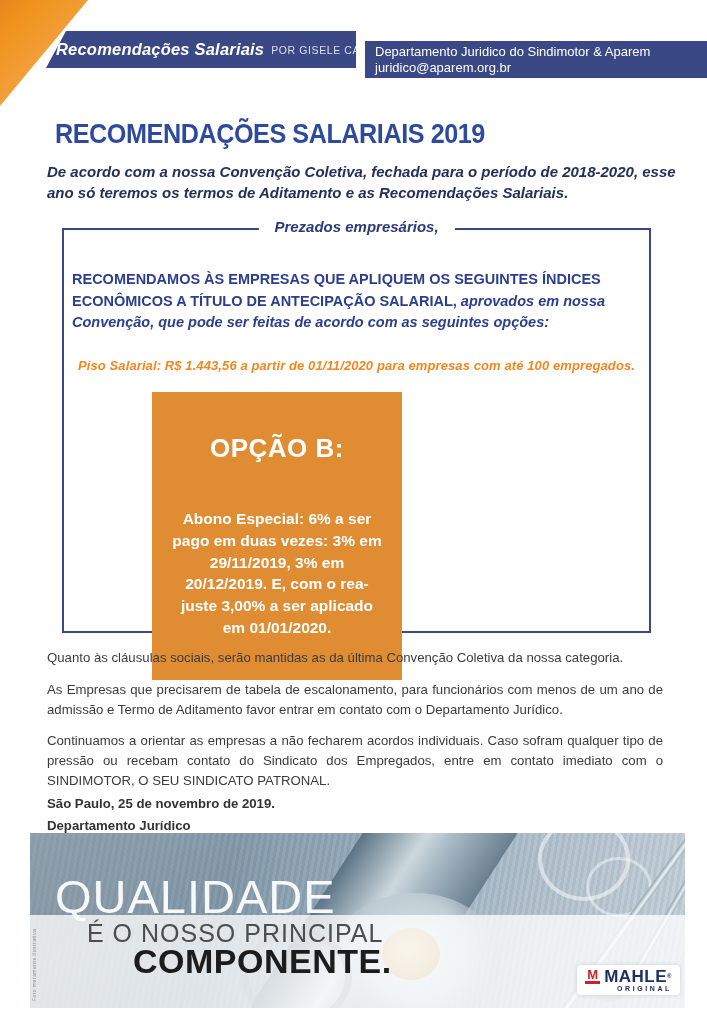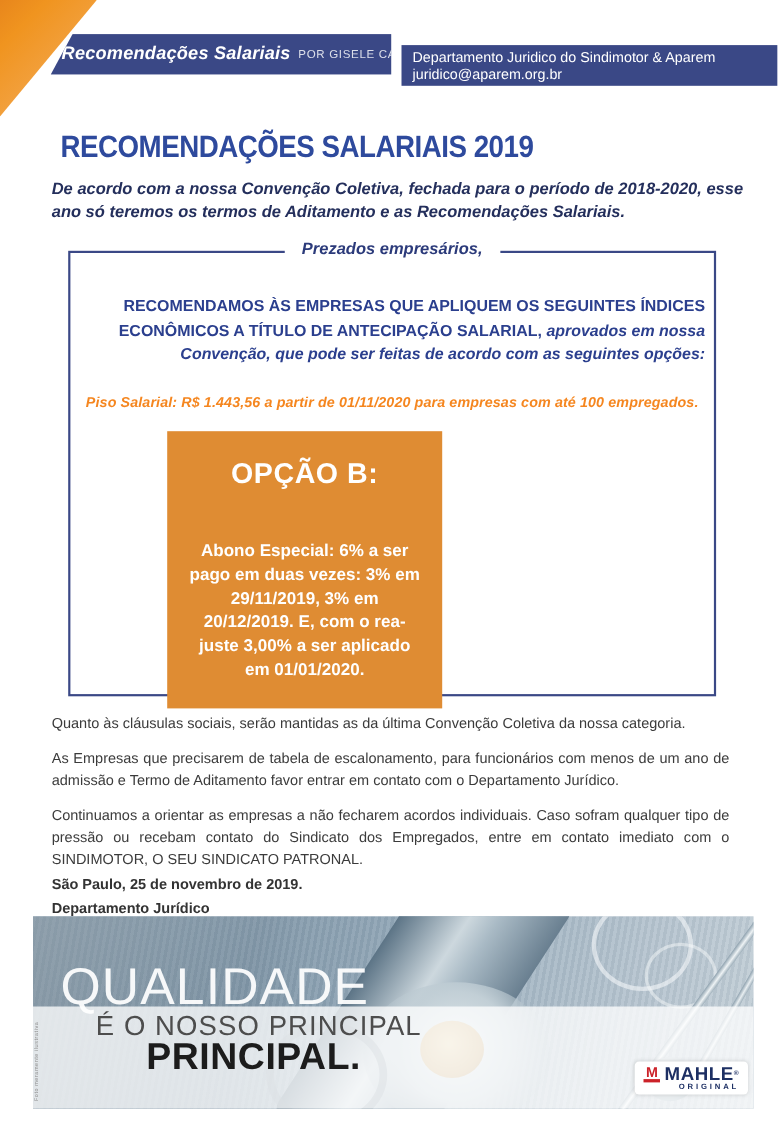--- a/index.html
+++ b/index.html
@@ -28,28 +28,28 @@
   
   .doc-title{position:absolute;left:55px;top:118px;font-size:28px;font-weight:bold;color:var(--title_blue);
     letter-spacing:-.5px;transform:scaleX(.9);transform-origin:left;white-space:nowrap;}
   .intro{position:absolute;left:47px;top:162px;width:636px;font-size:15px;font-weight:bold;font-style:italic;
     color:var(--intro_navy);line-height:1.38;white-space:pre-line;}
 
   
   .main-box{position:absolute;left:62px;top:228px;width:589px;height:405px;border:2px solid var(--navy_band);background:#fff;}
   .box-label{position:absolute;top:-12px;left:50%;transform:translateX(-50%);background:#fff;padding:0 16px;
     font-size:15px;font-weight:bold;font-style:italic;color:#2B3A7A;white-space:nowrap;}
-  .recommend{margin-top:18px;padding:0 8px;text-align:right;font-size:14.5px;font-weight:bold;
+  .recommend{margin-top:18px;padding:0 8px;text-align:left;font-size:14.5px;font-weight:bold;
     color:var(--box_text_blue);line-height:1.48;white-space:pre-line;}
   .recommend .it{font-style:italic;}
   .piso{margin-top:24px;text-align:center;font-size:13px;font-weight:bold;font-style:italic;color:var(--orange_text);letter-spacing:.1px;}
   .options{margin:19px 0 0 33px;display:flex;}
   .option{color:#fff;text-align:center;}
   .option-a{width:242px;height:252px;background:var(--option_a_bg);padding:12px 8px 0;}
-  .option-b{width:250px;height:252px;background:var(--option_b_bg);margin-left:55px;display:flex;flex-direction:column;justify-content:center;padding:0 8px;gap:32px;}
+  .option-b{width:250px;height:288px;background:var(--option_b_bg);margin-left:55px;display:flex;flex-direction:column;justify-content:center;padding:0 8px;gap:32px;}
   .opt-title{font-size:26px;font-weight:bold;letter-spacing:.5px;}
   .option-a .opt-title{margin:8px 0 10px;}
   .option-b .opt-title{margin-bottom:12px;}
   .opt-body{font-size:15.5px;font-weight:bold;line-height:1.4;white-space:pre-line;}
 
   
   .paras{position:absolute;left:47px;top:648px;width:616px;font-size:13.2px;color:var(--body_text);line-height:1.5;}
   .paras p{margin-bottom:12px;}
   .paras .just{text-align:justify;}
   .paras .sign{font-weight:bold;color:#333;margin-bottom:2px;}
@@ -151,21 +151,21 @@
     <div class="shape valve2"></div>
     <div class="shape valve-disc"></div>
     <div class="shape bearing"></div>
     <div class="shape bushing"></div>
     <div class="shape clamp"></div>
     <div class="shade-left"></div>
     <div class="light-sweep"></div>
     <div class="white-band"></div>
     <div class="headline">QUALIDADE</div>
     <div class="subline">É O NOSSO PRINCIPAL</div>
-    <div class="subline2">PRINCIPAL.</div>
+    <div class="subline2">COMPONENTE.</div>
     <div class="credit">Foto meramente ilustrativa</div>
     <div class="mahle">
       <div class="mahle-row">
         <span class="mahle-icon">
           <span class="m">M</span>
           <span class="bar"></span>
         </span>
         <span class="mahle-word"><span>MAHLE</span><sup class="mahle-reg">®</sup></span>
       </div>
       <span class="mahle-sub">ORIGINAL</span>

